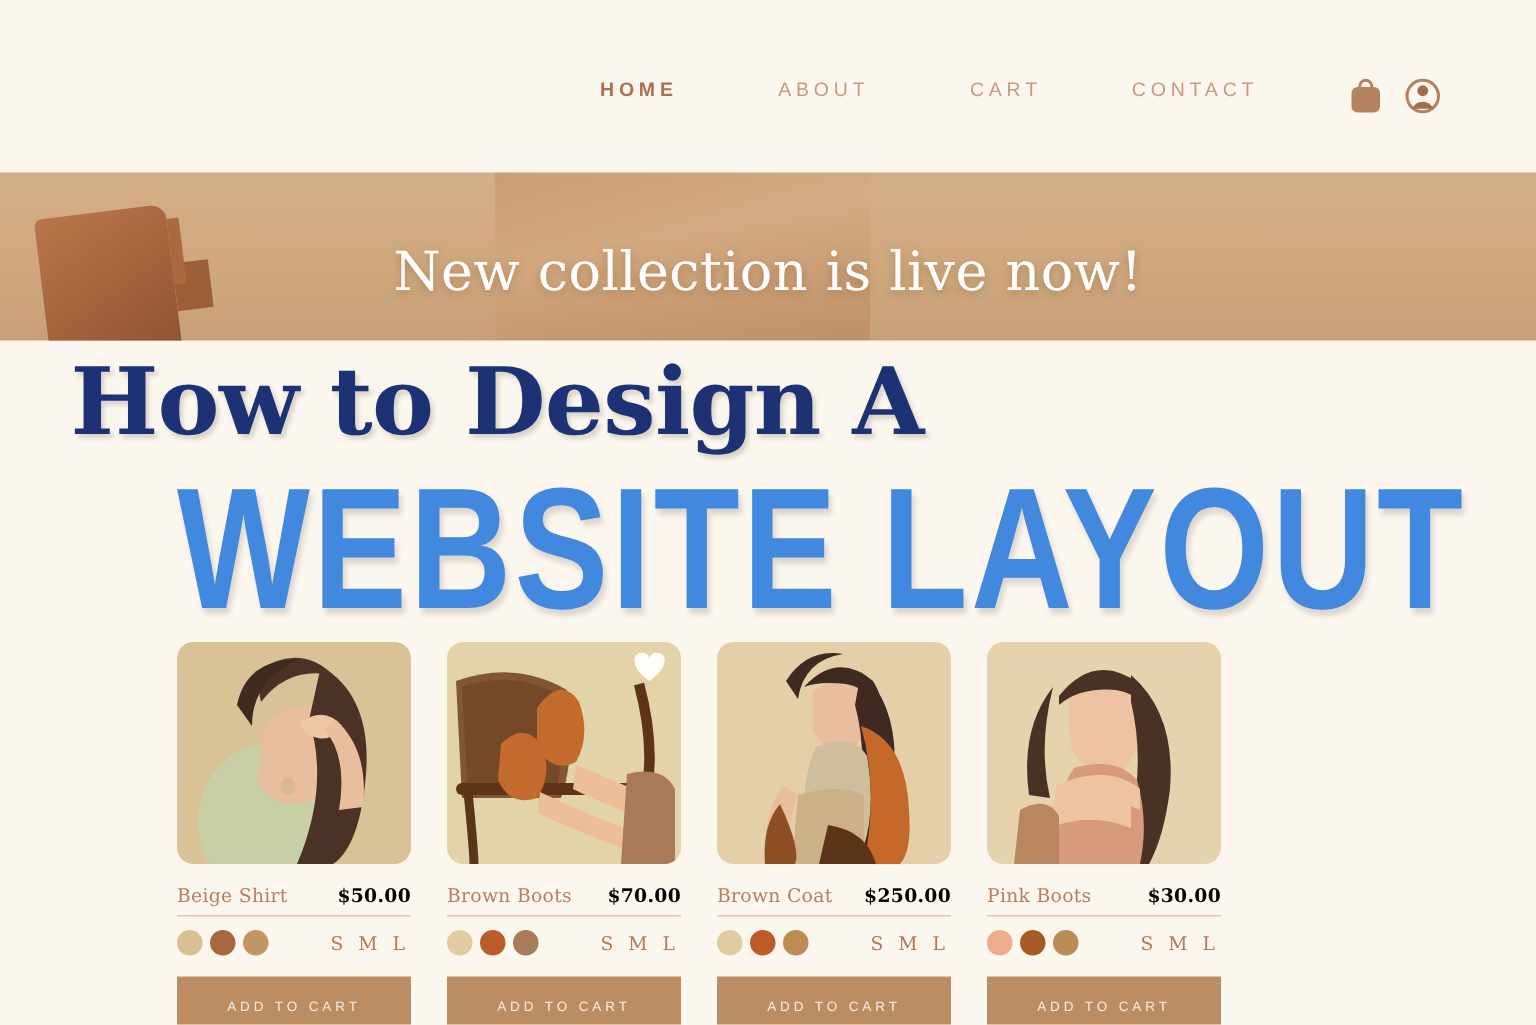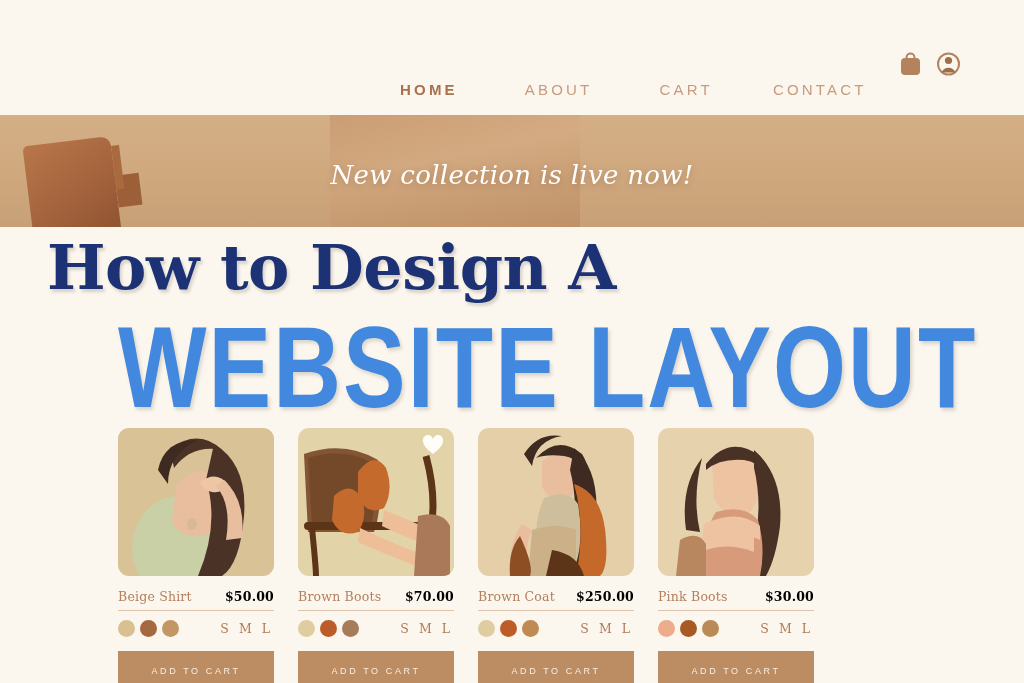--- a/index.html
+++ b/index.html
@@ -24,27 +24,26 @@
     letter-spacing:0.5px;
     color:#B5795A;
     white-space:nowrap;
   }
   .nav {
     position:absolute; left:400px; top:52px;
     display:flex; align-items:center;
   }
   .nav-item {
     font-family:"Liberation Sans", sans-serif;
-    font-size:15px;
+    font-size:13px;
     letter-spacing:3.2px;
     color:#C79B7E;
     margin-right:67px;
     white-space:nowrap;
     cursor:pointer;
-    margin-top:29px;
   }
   .nav-item.active { color:#A9714E; font-weight:bold; }
   .nav-item.shop { margin-right:60px; }
   .nav-item.contact { margin-right:0; }
 
   .header-icons {
     position:absolute; left:898px; top:50px;
     display:flex; align-items:center; gap:13px;
   }
   .icon-bag, .icon-user { width:25px; height:27px; cursor:pointer; }
@@ -70,25 +69,24 @@
     transform:rotate(-7deg);
     box-shadow:34px -16px 0 -26px #A96A40, 56px 8px 0 -32px #9C5F37;
   }
   .banner-figure {
     position:absolute; left:330px; top:0; width:250px; height:112px;
     background:
       linear-gradient(168deg, rgba(193,138,97,0.55) 0%, rgba(214,167,128,0.35) 40%, rgba(176,120,80,0.45) 100%);
     opacity:.85;
   }
   .banner-text {
-    position:absolute; left:0; top:4px; width:1024px; height:112px;
+    position:absolute; left:0; top:10px; width:1024px; height:112px;
     display:flex; align-items:center; justify-content:center;
     font-family:"DejaVu Serif", serif;
-    font-style:italic;
-    font-size:26px;
+    font-size:36px;
     color:#FFFFFF;
     letter-spacing:0.3px;
     text-shadow:0 2px 6px rgba(120,75,40,.35);
     white-space:nowrap;
   }
 
   
   .headline-wrap { position:absolute; left:0; top:227px; width:1024px; height:178px; }
   .headline-1 {
     position:absolute; left:47px; top:10px;

